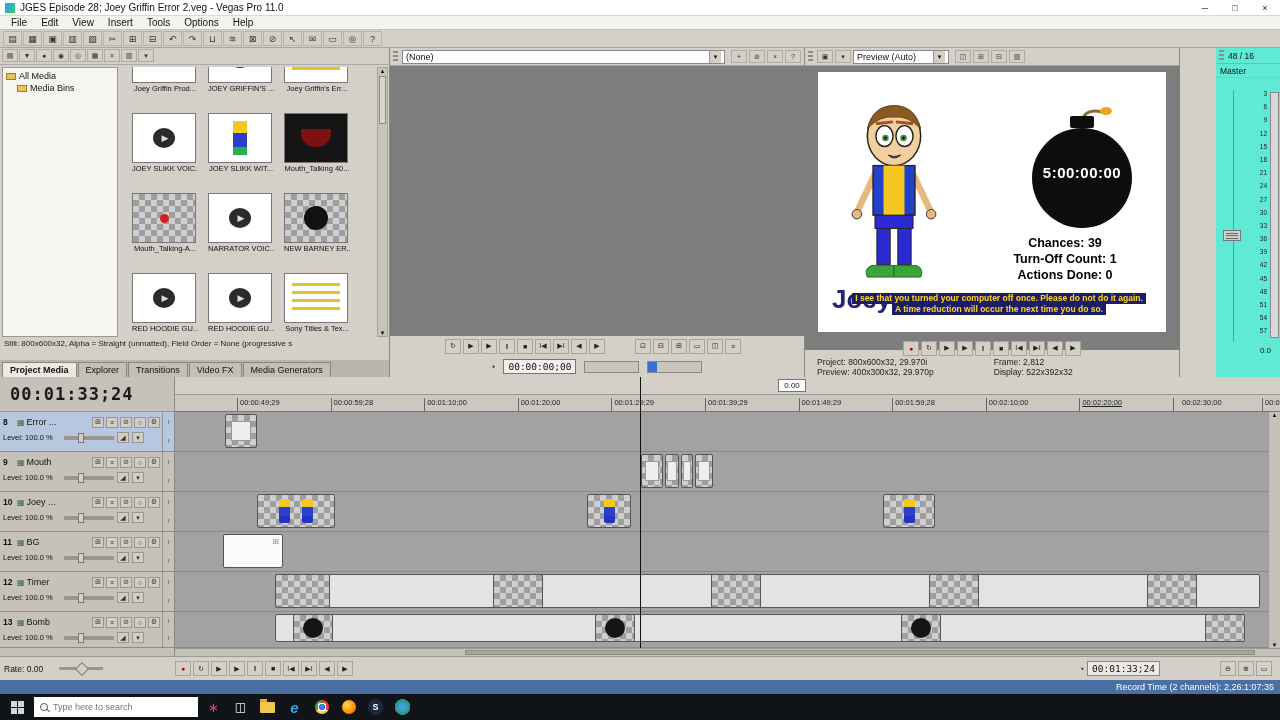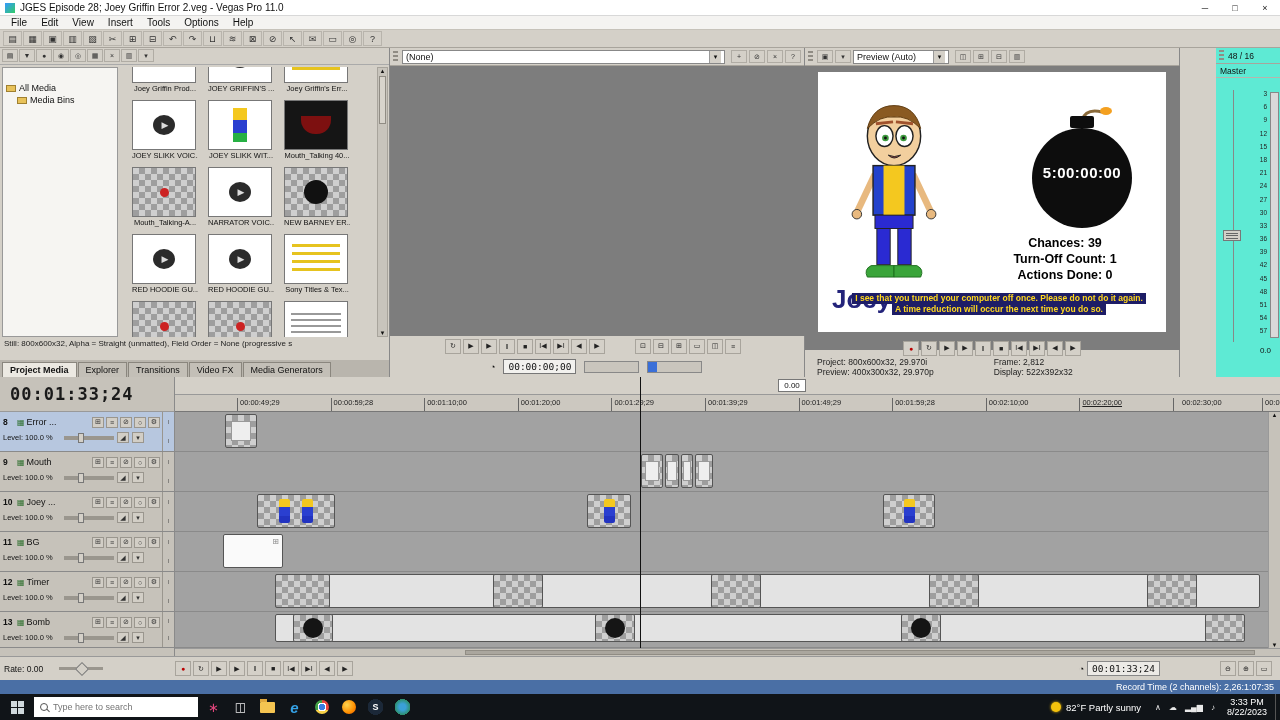--- a/index.html
+++ b/index.html
@@ -13,26 +13,26 @@
 .winbtns{margin-left:auto;display:flex;}
 .winbtn{width:30px;height:16px;font-size:9px;display:flex;align-items:center;justify-content:center;color:#222;}
 #menubar{left:0;top:16px;width:1280px;height:14px;background:#f4f3f1;display:flex;align-items:center;padding-left:4px;border-bottom:1px solid #c6c2ba;}
 .menu-item{padding:0 7px;font-size:10px;}
 #toolbar{left:0;top:30px;width:1280px;height:18px;background:#d4d0c8;display:flex;align-items:center;gap:1px;padding-left:3px;border-bottom:1px solid #a8a49c;}
 .tbtn{width:19px;height:15px;border:1px solid #b8b4ac;background:#d4d0c8;font-size:9px;display:flex;align-items:center;justify-content:center;color:#333;}
 
 #media-panel{left:0;top:48px;width:390px;height:312px;background:#d4d0c8;border-right:1px solid #888;}
 #media-toolbar{position:absolute;left:0;top:0;width:100%;height:17px;display:flex;gap:1px;padding:1px 2px;border-bottom:1px solid #aaa;}
 .sbtn{width:16px;height:13px;border:1px solid #b0aca4;background:#d4d0c8;font-size:7px;display:flex;align-items:center;justify-content:center;color:#333;}
-#media-tree{position:absolute;left:2px;top:19px;width:116px;height:270px;background:#f6f5f2;border:1px solid #999;font-size:9px;padding-top:14px;}
+#media-tree{position:absolute;left:2px;top:19px;width:116px;height:270px;background:#f6f5f2;border:1px solid #999;font-size:9px;padding-top:2px;}
 .tree-item{display:flex;align-items:center;gap:3px;padding:1px 3px;white-space:nowrap;}
 .tree-item.k-child{padding-left:14px;}
 .folder{width:10px;height:7px;background:#e8c25a;border:1px solid #a08030;flex:0 0 auto;}
 #media-grid-wrap{position:absolute;left:120px;top:19px;width:256px;height:270px;overflow:hidden;}
-#media-grid{display:flex;flex-wrap:wrap;gap:6px 10px;margin-top:-34px;padding-left:12px;}
+#media-grid{display:flex;flex-wrap:wrap;gap:19px 10px;margin-top:-34px;padding-left:12px;}
 .thumb-item{width:66px;}
 .thumb{width:64px;height:50px;border:1px solid #777;background:#fff;display:flex;align-items:center;justify-content:center;position:relative;overflow:hidden;}
 .thumb-label{font-size:7.5px;text-align:center;white-space:nowrap;overflow:hidden;height:10px;margin-top:1px;}
 .checker,.k-checkerred,.k-bombthumb{background-image:conic-gradient(#9e9e9e 25%,#cfcfcf 0 50%,#9e9e9e 0 75%,#cfcfcf 0);background-size:12px 12px;background-color:#c8c8c8;}
 .k-player::after{content:"▶";width:20px;height:20px;border-radius:50%;background:#2b2b2b;color:#ddd;font-size:9px;display:flex;align-items:center;justify-content:center;padding-left:2px;}
 .k-cup::after{content:"";width:18px;height:16px;background:#2e8f2e;border-radius:2px 2px 5px 5px;}
 .k-titlecard::after{content:"";width:48px;height:30px;background:repeating-linear-gradient(180deg,#e6c31f 0 3px,rgba(0,0,0,0) 3px 8px);}
 .k-charthumb::after{content:"";width:14px;height:34px;background:linear-gradient(#f4c81f 0 35%,#2a3fd0 35% 75%,#27b043 75%);}
 .k-mouth{background:#151515;}
 .k-mouth::after{content:"";width:30px;height:18px;background:#7d1010;border-radius:0 0 14px 14px;}
@@ -866,31 +866,15 @@
         <span class="app k-firefox">
           <span class="glyph"></span>
         </span>
         <span class="app k-steam">
           <span class="glyph">S</span>
         </span>
         <span class="app k-vegas">
           <span class="glyph"></span>
         </span>
       </span>
-    <span id="tray">
-      <span class="sun"></span>
-      <span id="weather-label">82°F Partly sunny</span>
-      <span style="display:flex;margin-left:10px">
-
-      <span class="tray-ic">∧</span>
-          <span class="tray-ic">☁</span>
-          <span class="tray-ic">▂▄▆</span>
-          <span class="tray-ic">♪</span>
-        </span>
-      <span id="tb-time">
-        <div>3:33 PM</div>
-        <div>8/22/2023</div>
-      </span>
-      <span class="sliver"></span>
-    </span>
   </div>
 
 </div>
 
 </body></html>

